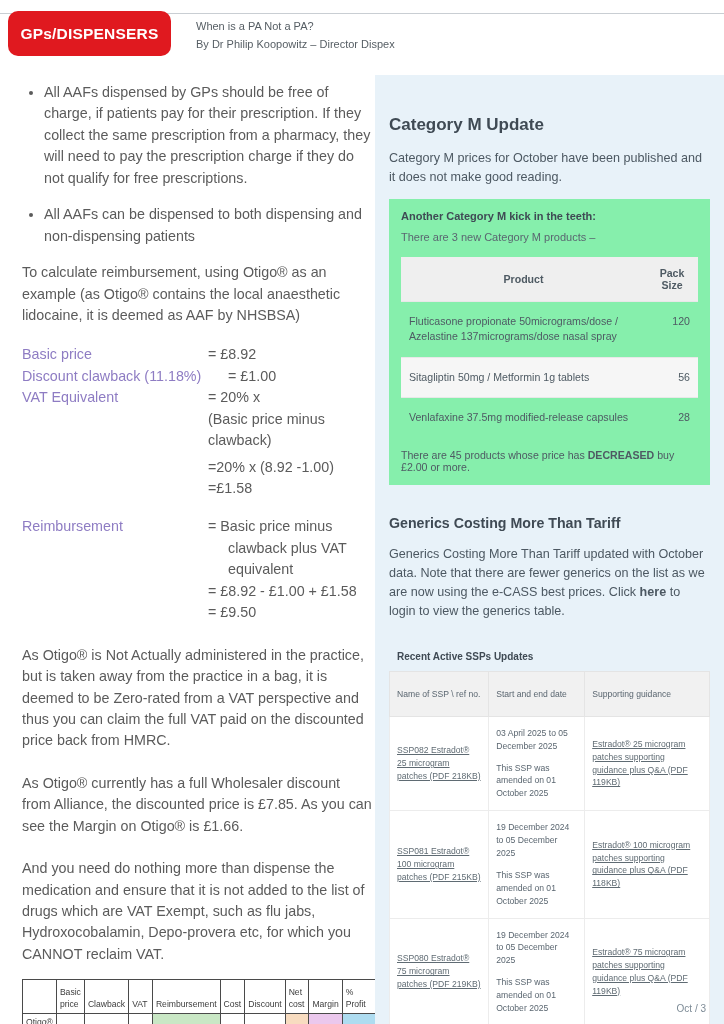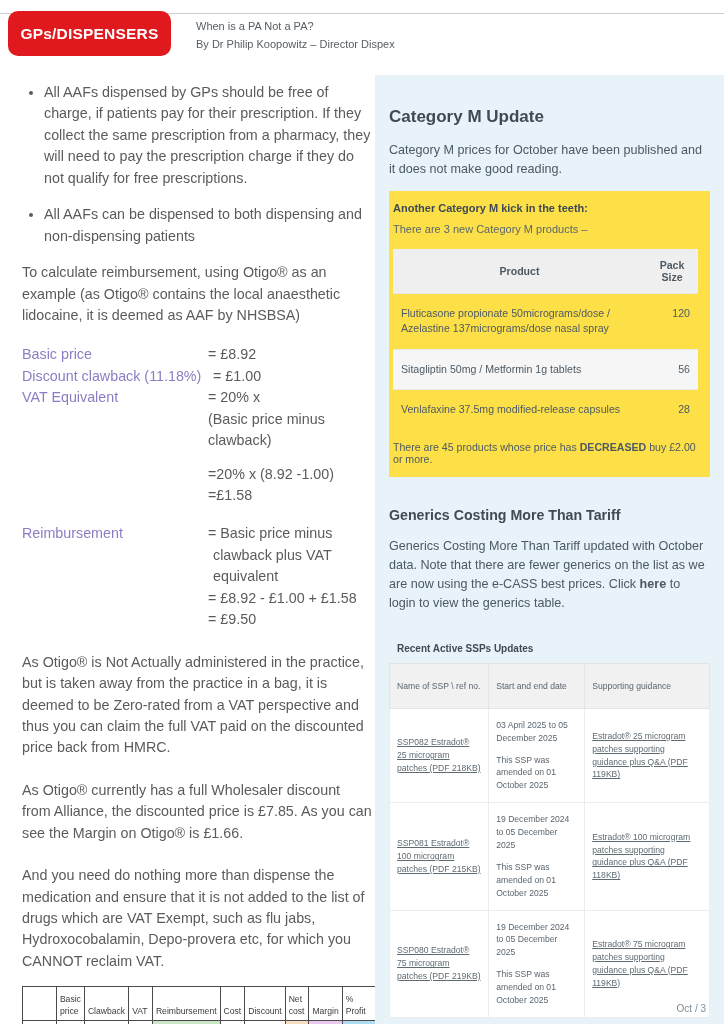--- a/index.html
+++ b/index.html
@@ -27,43 +27,43 @@
   .left-col { position:absolute; left:22px; top:82px; width:350px; font-size:14.3px; line-height:1.5; color:#5b5b5b; }
   .left-col ul { list-style:disc; padding-left:22px; }
   .left-col li { margin-bottom:15px; }
   .intro { margin-top:12px; }
 
   .calc { margin-top:18px; }
   .calc-row { display:flex; align-items:flex-start; }
   .calc-label { color:#8e7cc3; width:186px; flex-shrink:0; }
   .calc-val { color:#5b5b5b; }
   .reimb-block { margin-top:17px; }
-  .indent-sm { padding-left:5px; }
+  .indent-sm { padding-left:5px;margin-left:15px; }
 
   .para { margin-top:21px; }
 
   
   .margin-table { border-collapse:collapse; margin-top:14px; font-size:8.6px; color:#3c3c3c; }
   .margin-table th, .margin-table td { border:1px solid #4a4a4a; padding:2px 3px; vertical-align:bottom; font-weight:normal; text-align:left; }
   .margin-table td.num { text-align:right; }
   .margin-table th { height:34px; }
   .c-green { background:#c9e7c5; }
   .c-peach { background:#f8dcc0; }
   .c-pink  { background:#ebc8ed; }
   .c-blue  { background:#aedcf0; }
 
   
   .panel {
     position:absolute; left:375px; top:75px; width:349px; height:949px;
     background:#e8f2f9; padding:16px 14px 10px 14px;
   }
-  .cat-title { font-size:17px; font-weight:bold; color:#3f4a54; margin-top:16px; }
+  .cat-title { font-size:17px; font-weight:bold; color:#3f4a54; margin-top:24px; }
   .panel-p { font-size:12.6px; color:#4c5862; line-height:1.5; margin-top:14px; }
 
-  .white-box { background:#fde047; margin-top:12px; padding:11px 12px 12px 4px; }
+  .white-box { background:#86efac; margin-top:12px; padding:11px 12px 12px 12px; }
   .kick-title { font-size:11px; font-weight:bold; color:#3f4a54; }
   .kick-sub { font-size:11px; color:#5a6670; margin-top:9px; }
 
   .prod-table { width:100%; border-collapse:collapse; font-size:10.6px; color:#4e5a63; margin-top:14px; }
   .prod-table th { background:#efefef; font-weight:bold; text-align:center; padding:10px 8px; }
   .prod-table th.pack { text-align:center; width:52px; }
   .prod-table td { padding:12px 8px; line-height:1.45; border-top:1px solid #e8e8e8; }
   .prod-table td.pack { text-align:right; vertical-align:top; }
   .prod-table tr.alt td { background:#f6f6f6; }
 
@@ -112,21 +112,21 @@
       </div>
       <div class="calc-row">
         <span class="calc-label">Discount clawback (11.18%)</span>
         <span class="calc-val indent-sm">= £1.00</span>
       </div>
       <div class="calc-row">
         <span class="calc-label">VAT Equivalent</span>
         <span class="calc-val">
           <span style="display:block">= 20% x</span>
           <span style="display:block">(Basic price minus clawback)</span>
-          <span style="display:block;margin-top:12px">=20% x (8.92 -1.00)</span>
+          <span style="display:block;margin-top:5px">=20% x (8.92 -1.00)</span>
           <span style="display:block">=£1.58</span>
         </span>
       </div>
       <div class="calc-row reimb-block">
         <span class="calc-label">Reimbursement</span>
         <span class="calc-val">
           <span style="display:block">= Basic price minus</span>
           <span style="display:block" class="indent-sm">clawback plus VAT equivalent</span>
           <span style="display:block">= £8.92 - £1.00 + £1.58</span>
           <span style="display:block">= £9.50</span>

